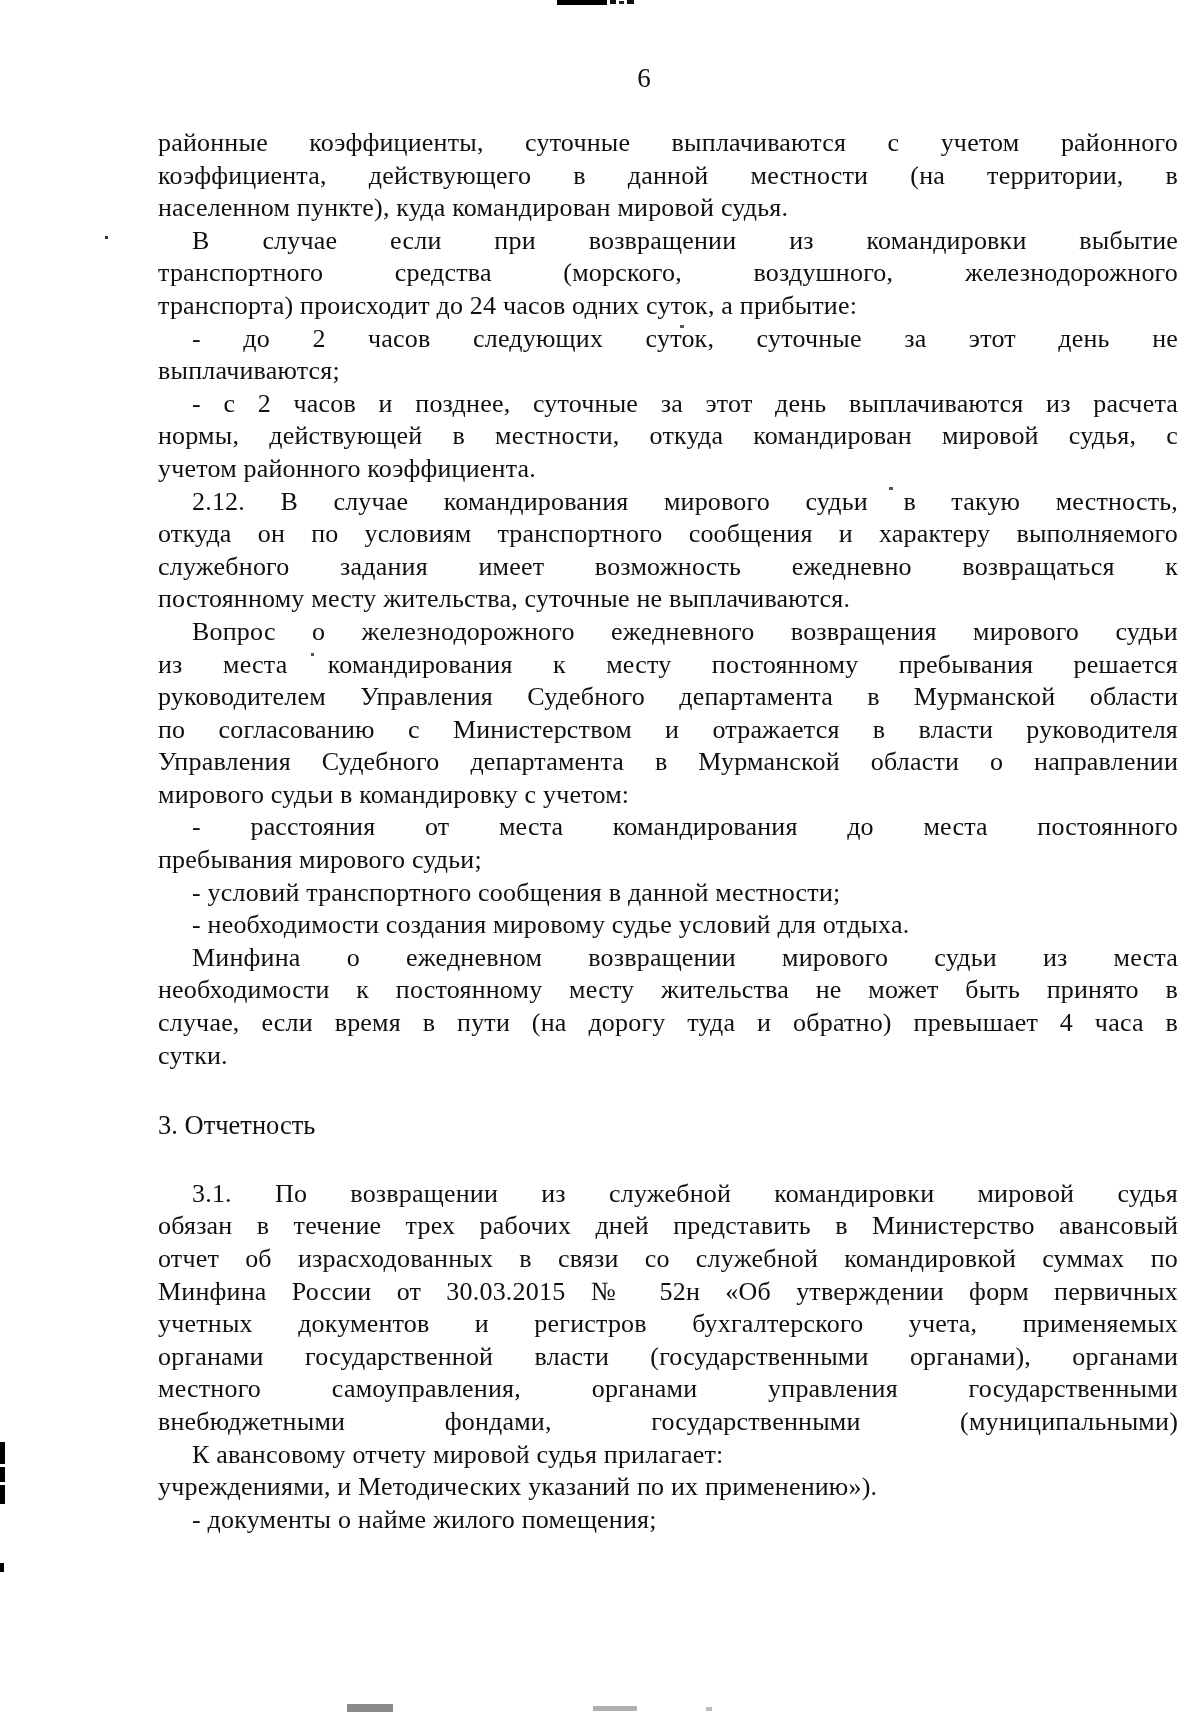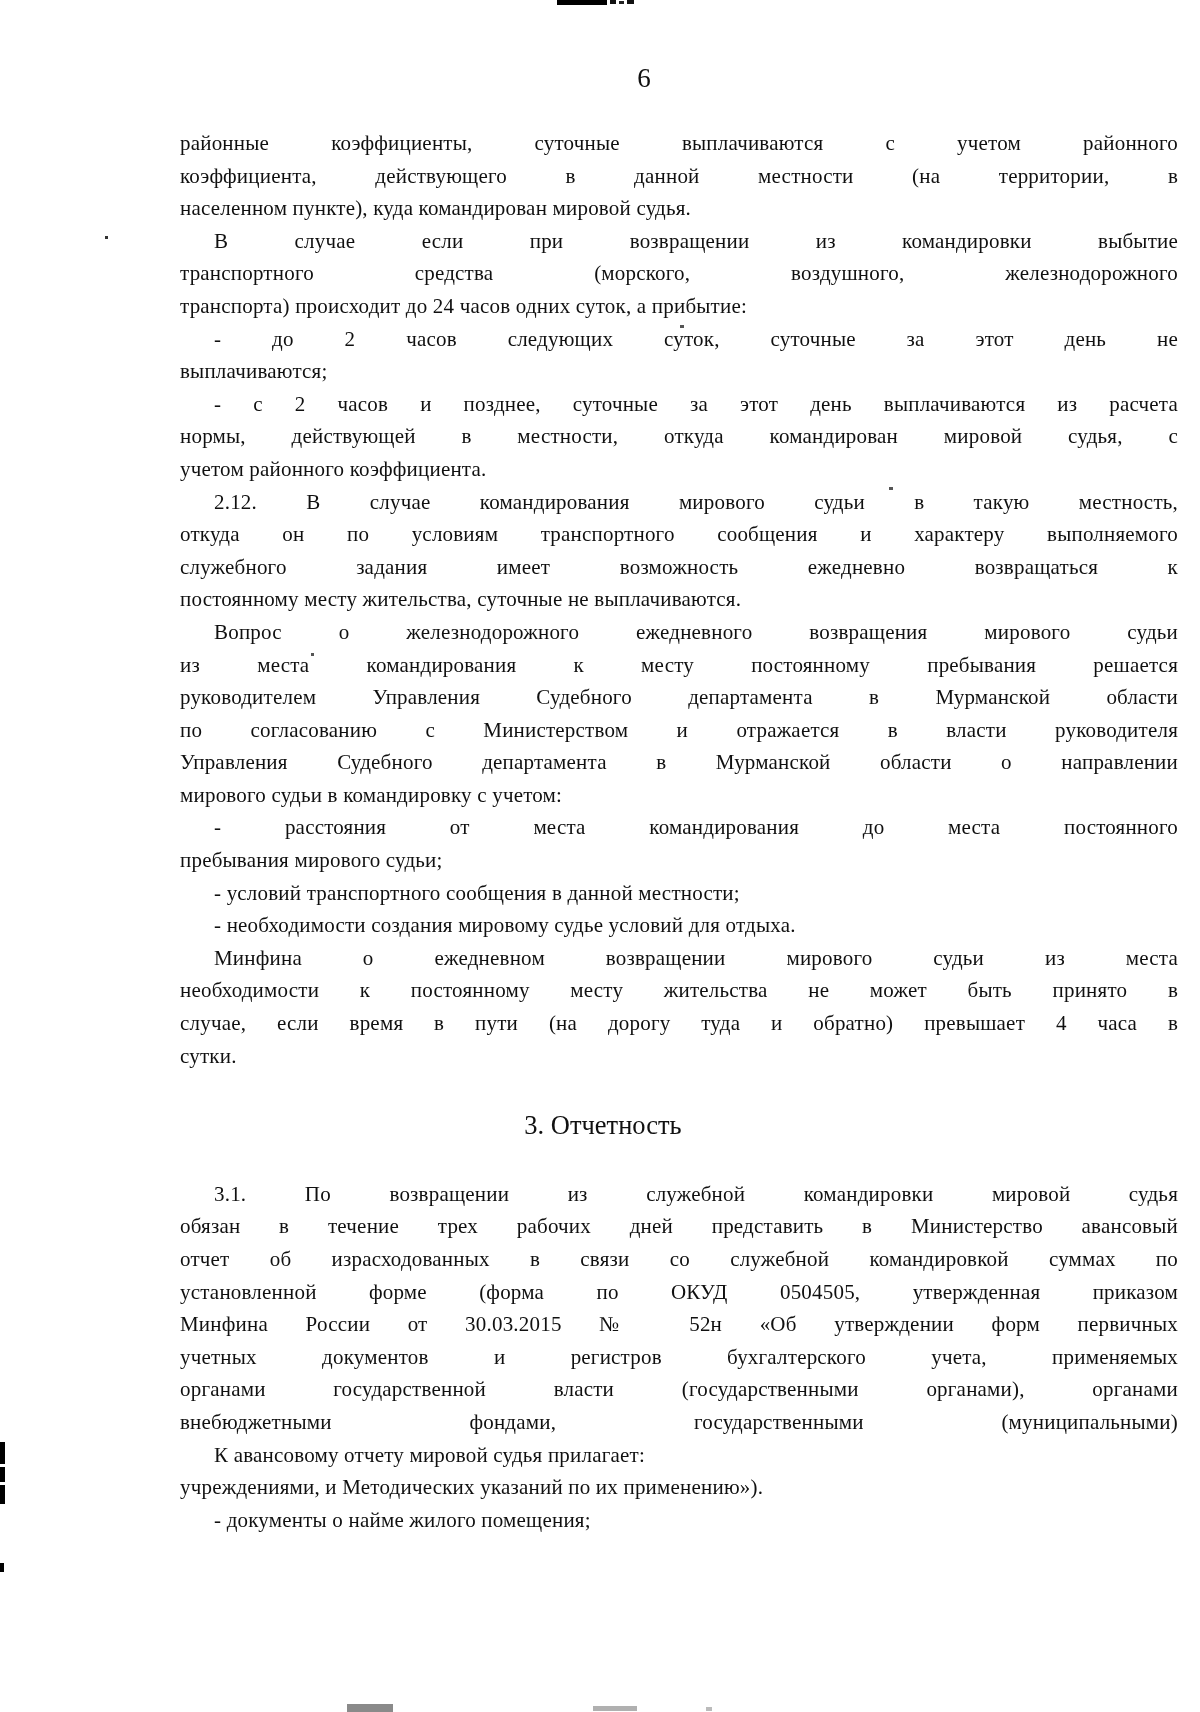--- a/index.html
+++ b/index.html
@@ -23,36 +23,34 @@
   }
   .textblock {
     position: absolute;
     left: 158px;
     top: 127px;
     width: 1020px;
   }
   .line {
     height: 32.6px;
     line-height: 32.6px;
-    font-size: 21px;
+    font-size: 26px;
     letter-spacing: 0.2px;
     white-space: nowrap;
     overflow: visible;
-    margin-left: 22px;
   }
   .line.j {
     text-align: justify;
     text-align-last: justify;
   }
   .line.ind { padding-left: 34px; }
   .heading {
     height: 32.6px;
     line-height: 32.6px;
     font-size: 26.5px;
-    text-align: center;
     padding-right: 130px; 
     margin: 37px 0 36px 0;
   }
   .artifact { position: absolute; }
 </style>
 </head>
 <body>
 
 <div class="page" style="background: rgb(255, 255, 255); color: rgb(16, 16, 16);">
   <div class="pagenum">6</div>
@@ -83,24 +81,24 @@
       <div class="line ind">- условий транспортного сообщения в данной местности;</div>
       <div class="line ind">- необходимости создания мировому судье условий для отдыха.</div>
       <div class="line j ind">Минфина о ежедневном возвращении мирового судьи из места</div>
       <div class="line j">необходимости к постоянному месту жительства не может быть принято в</div>
       <div class="line j">случае, если время в пути (на дорогу туда и обратно) превышает 4 часа в</div>
       <div class="line">сутки.</div>
       <div class="heading">3. Отчетность</div>
       <div class="line j ind">3.1. По возвращении из служебной командировки мировой судья</div>
       <div class="line j">обязан в течение трех рабочих дней представить в Министерство авансовый</div>
       <div class="line j">отчет об израсходованных в связи со служебной командировкой суммах по</div>
-      <div class="line j">установленной форме (форма по ОКУД 0504505, утвержденная приказом</div>
       <div class="line j">Минфина России от 30.03.2015 № 52н «Об утверждении форм первичных</div>
       <div class="line j">учетных документов и регистров бухгалтерского учета, применяемых</div>
       <div class="line j">органами государственной власти (государственными органами), органами</div>
+      <div class="line j">местного самоуправления, органами управления государственными</div>
       <div class="line j">внебюджетными фондами, государственными (муниципальными)</div>
       <div class="line ind">К авансовому отчету мировой судья прилагает:</div>
       <div class="line">учреждениями, и Методических указаний по их применению»).</div>
       <div class="line ind">- документы о найме жилого помещения;</div>
     </div>
 <div class="artifact" style="left: 557px; top: 0px; width: 50px; height: 5px; background: rgb(0, 0, 0);"></div>
     <div class="artifact" style="left: 610px; top: 0px; width: 6px; height: 4px; background: rgb(17, 17, 17);"></div>
     <div class="artifact" style="left: 619px; top: 1px; width: 5px; height: 3px; background: rgb(34, 34, 34);"></div>
     <div class="artifact" style="left: 627px; top: 0px; width: 7px; height: 4px; background: rgb(17, 17, 17);"></div>
     <div class="artifact" style="left: 0px; top: 1442px; width: 5px; height: 22px; background: rgb(0, 0, 0);"></div>

